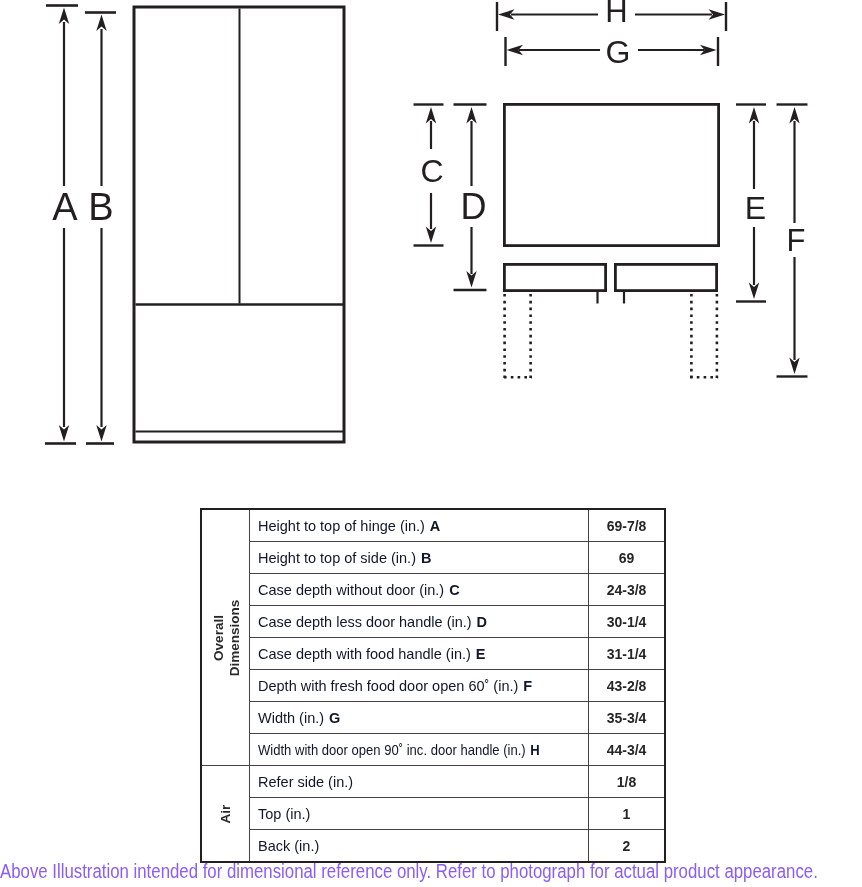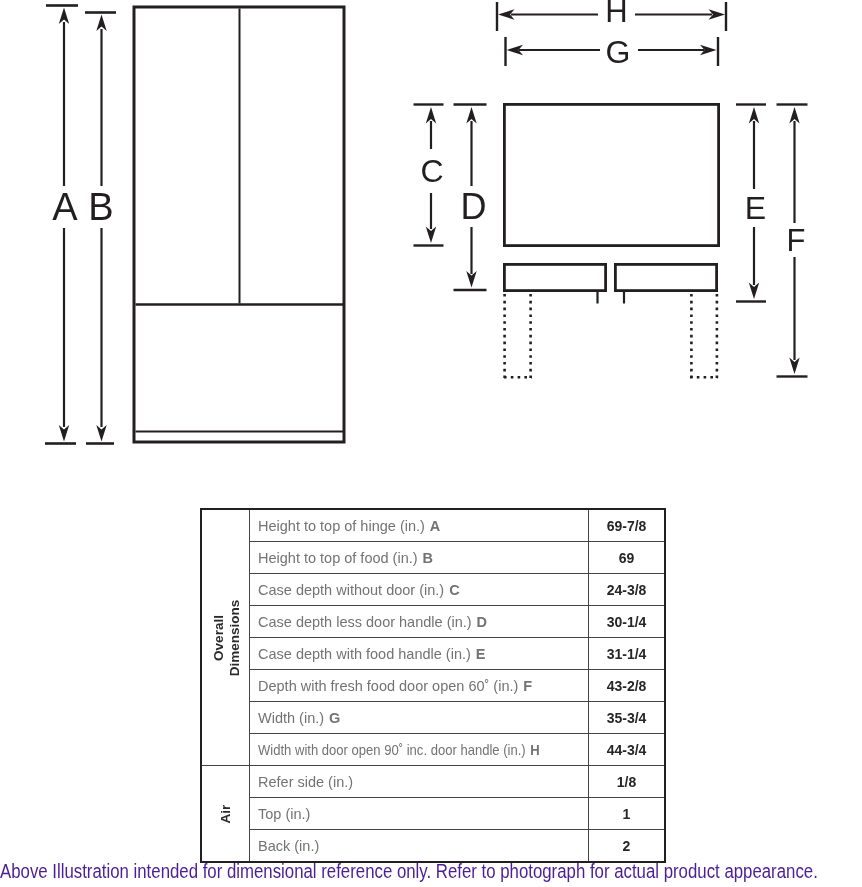--- a/index.html
+++ b/index.html
@@ -30,30 +30,30 @@
     height:29px;
     overflow:hidden;
   }
   td.cat{width:45px;position:relative;}
   .cat-rot{
     position:absolute;left:50%;top:50%;
     transform:translate(-50%,-50%) rotate(-90deg);
     font-weight:700;font-size:13.5px;line-height:15.5px;
     text-align:center;white-space:nowrap;color:#2a2a2a;
   }
-  td.label{width:330px;padding:0 0 0 8px;font-size:14.5px;color:#737373;}
+  td.label{width:330px;padding:0 0 0 8px;font-size:14.5px;color:#0f172a;}
   td.label .cellwrap{display:inline-block;white-space:nowrap;}
   tr.condense .cellwrap{transform:scaleX(0.9);transform-origin:0 50%;}
   td.label .letter{font-weight:700;margin-left:5px;}
   td.value{width:73px;text-align:center;font-weight:700;font-size:14px;color:#262626;}
 
   
   .caption{
     position:absolute;left:0;top:858px;width:862px;height:26px;
-    line-height:26px;font-size:20px;color:#4c1d95;white-space:nowrap;
+    line-height:26px;font-size:20px;color:#8b5cf6;white-space:nowrap;
   }
   .caption .caption-text{
     display:inline-block;transform:scaleX(0.84);transform-origin:0 50%;
   }
 </style>
 </head>
 <body>
 
 <div class="stage">
 
@@ -174,21 +174,21 @@
       <td class="cat" rowspan="8">
         <div class="cat-rot">
           <span>Overall</span><br>
           <span>Dimensions</span>
         </div>
       </td>
       <td class="label"><span class="cellwrap"><span>Height to top of hinge (in.)</span><span class="letter">A</span></span></td>
       <td class="value">69-7/8</td>
     </tr>
     <tr>
-      <td class="label"><span class="cellwrap"><span>Height to top of food (in.)</span><span class="letter">B</span></span></td>
+      <td class="label"><span class="cellwrap"><span>Height to top of side (in.)</span><span class="letter">B</span></span></td>
       <td class="value">69</td>
     </tr>
     <tr>
       <td class="label"><span class="cellwrap"><span>Case depth without door (in.)</span><span class="letter">C</span></span></td>
       <td class="value">24-3/8</td>
     </tr>
     <tr>
       <td class="label"><span class="cellwrap"><span>Case depth less door handle (in.)</span><span class="letter">D</span></span></td>
       <td class="value">30-1/4</td>
     </tr>

